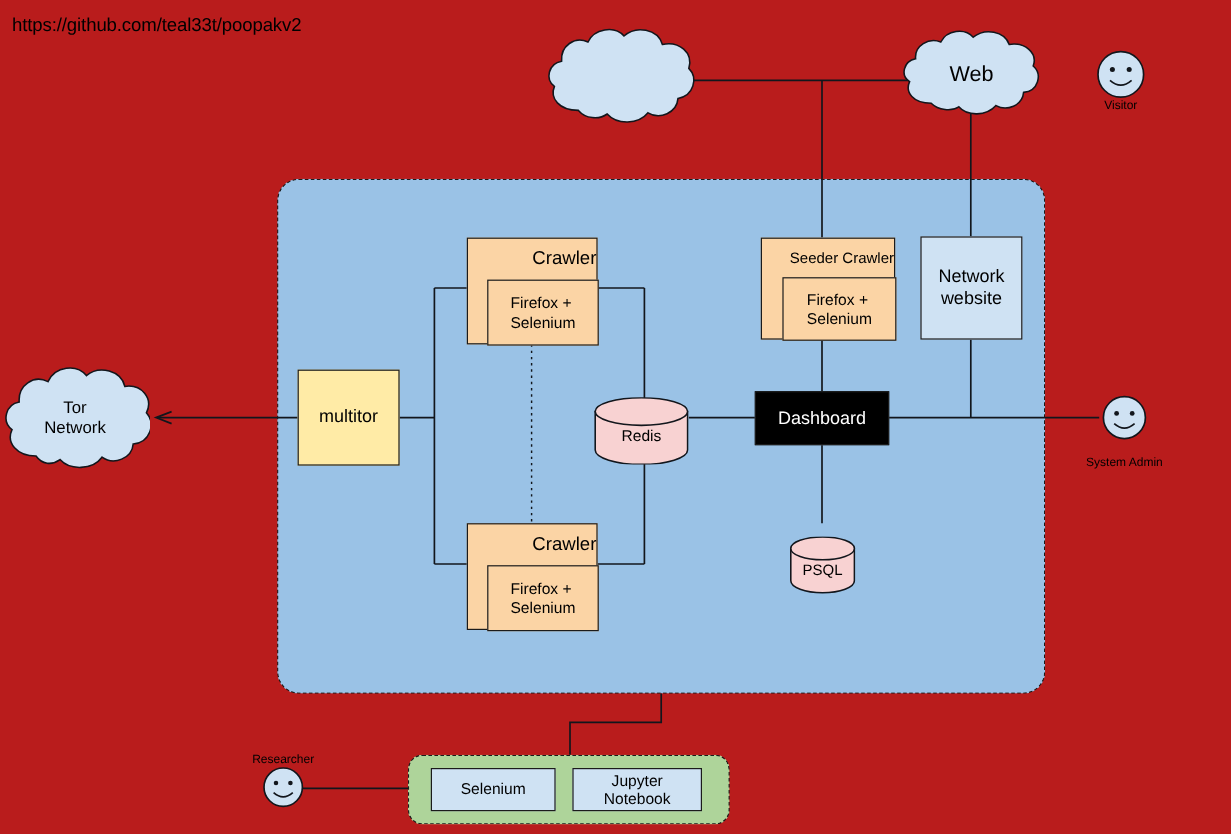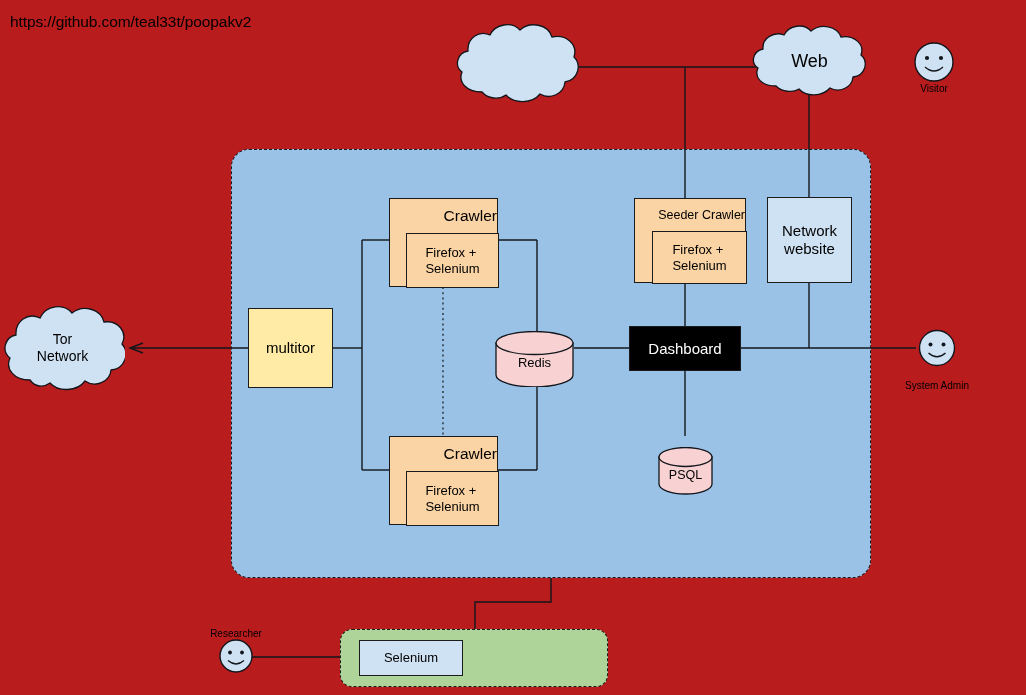--- a/index.html
+++ b/index.html
@@ -299,14 +299,20 @@
     </svg>
     <div class="cyl-label" style="font-size:12.5px; transform:translateY(-20%);">PSQL</div>
   </div>
 
   <div class="tools-container"></div>
 
   <div class="node box box-lightblue" style="left:359px; top:640px; width:104px; height:36px; font-size:13px;">
     <span>Selenium</span>
   </div>
 
+  <div class="node box box-lightblue" style="left:477px; top:640px; width:108px; height:36px; font-size:13px;">
+    <span>
+      <span>Jupyter</span><br>
+      <span>Notebook</span>
+    </span>
+  </div>
 
 </div>
 
 </body></html>

